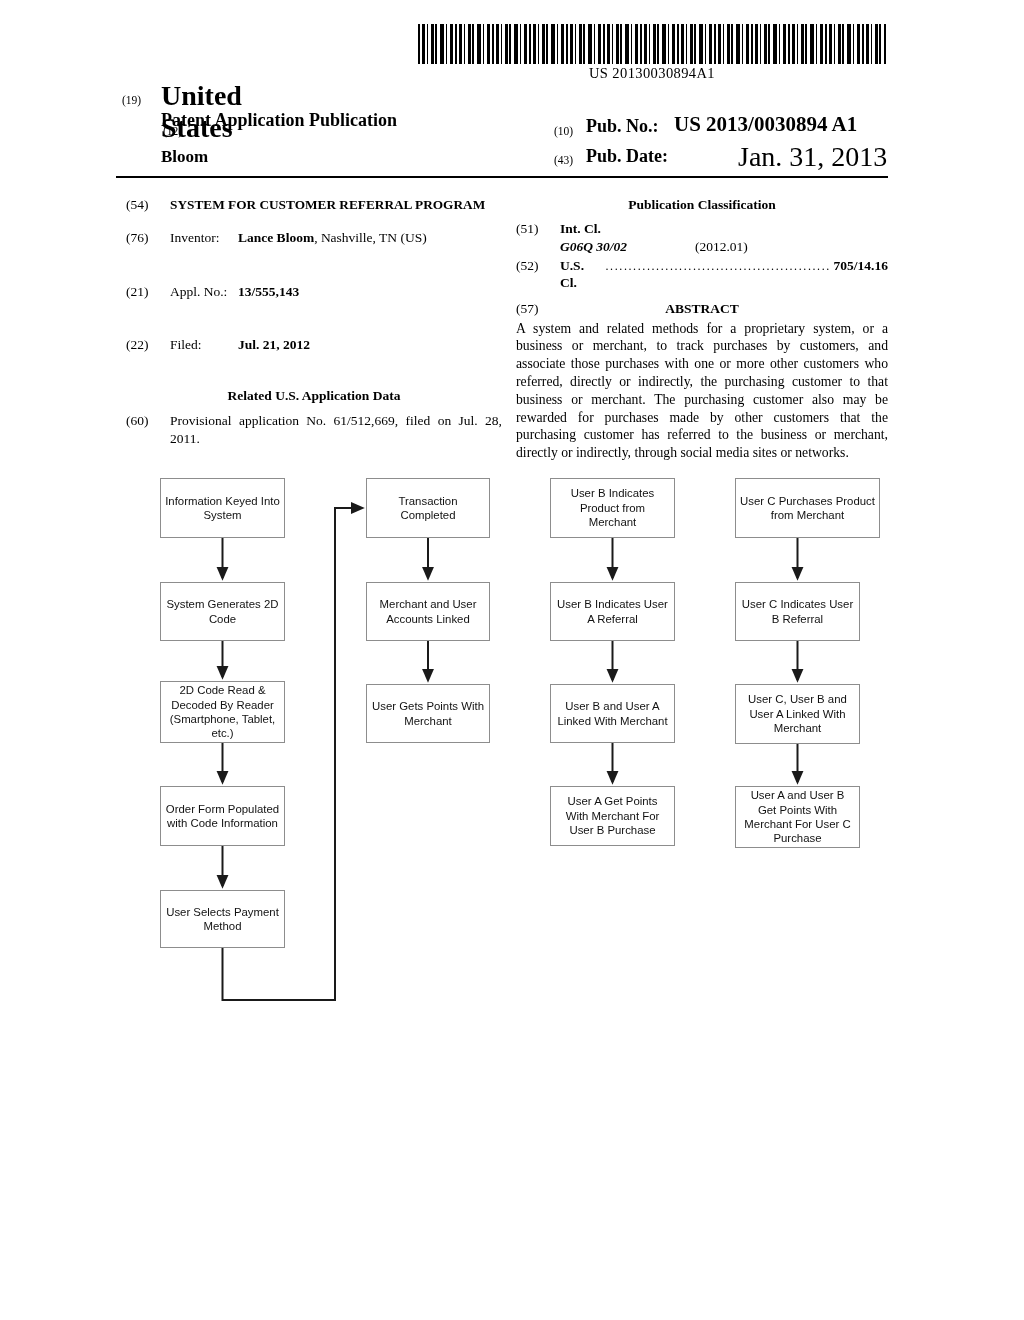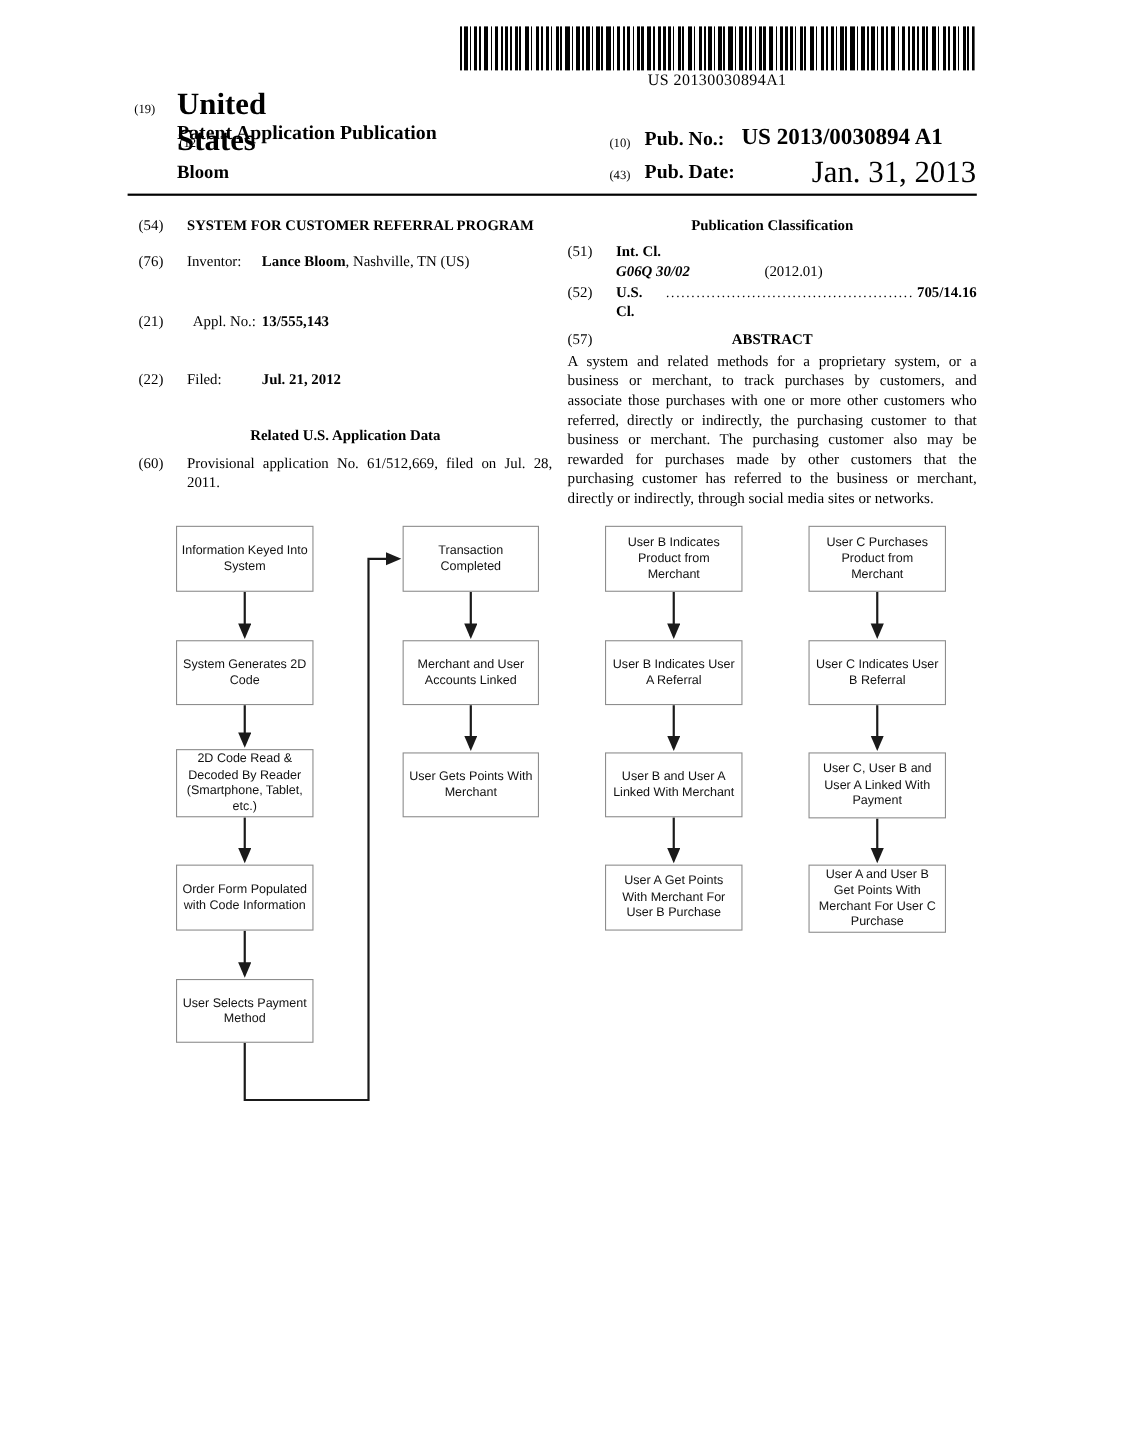--- a/index.html
+++ b/index.html
@@ -204,21 +204,21 @@
   <div class="field" style="margin-bottom:36px;">
     <span class="fcode">(76)</span>
     <div class="fbody">
       <span style="display:inline-block;width:68px;">Inventor:</span><span class="b">Lance Bloom</span><span>, Nashville, TN (US)</span>
     </div>
   </div>
 
   <div class="field" style="margin-bottom:36px;">
     <span class="fcode">(21)</span>
     <div class="fbody">
-      <span style="display:inline-block;width:68px;text-align:center;">Appl. No.:</span><span class="b">13/555,143</span>
+      <span style="display:inline-block;width:68px;">Appl. No.:</span><span class="b">13/555,143</span>
     </div>
   </div>
 
   <div class="field" style="margin-bottom:34px;">
     <span class="fcode">(22)</span>
     <div class="fbody">
       <span style="display:inline-block;width:68px;">Filed:</span><span class="b">Jul. 21, 2012</span>
     </div>
   </div>
 
@@ -319,25 +319,25 @@
     </div>
     <div class="fc-box" style="left: 550px; top: 582px; width: 125px; height: 59px;">
       <div class="inner">User B Indicates User A Referral</div>
     </div>
     <div class="fc-box" style="left: 550px; top: 684px; width: 125px; height: 59px;">
       <div class="inner">User B and User A Linked With Merchant</div>
     </div>
     <div class="fc-box" style="left: 550px; top: 786px; width: 125px; height: 60px; text-align: center;">
       <div class="inner">User A Get Points With Merchant For User B Purchase</div>
     </div>
-    <div class="fc-box" style="left: 735px; top: 478px; width: 125px; height: 60px;">
+    <div class="fc-box" style="left: 735px; top: 478px; width: 145px; height: 60px;">
       <div class="inner">User C Purchases Product from Merchant</div>
     </div>
     <div class="fc-box" style="left: 735px; top: 582px; width: 125px; height: 59px;">
       <div class="inner">User C Indicates User B Referral</div>
     </div>
     <div class="fc-box" style="left: 735px; top: 684px; width: 125px; height: 60px;">
-      <div class="inner">User C, User B and User A Linked With Payment</div>
+      <div class="inner">User C, User B and User A Linked With Merchant</div>
     </div>
     <div class="fc-box" style="left: 735px; top: 786px; width: 125px; height: 62px;">
       <div class="inner">User A and User B Get Points With Merchant For User C Purchase</div>
     </div>
   </div>
 
 </body></html>

